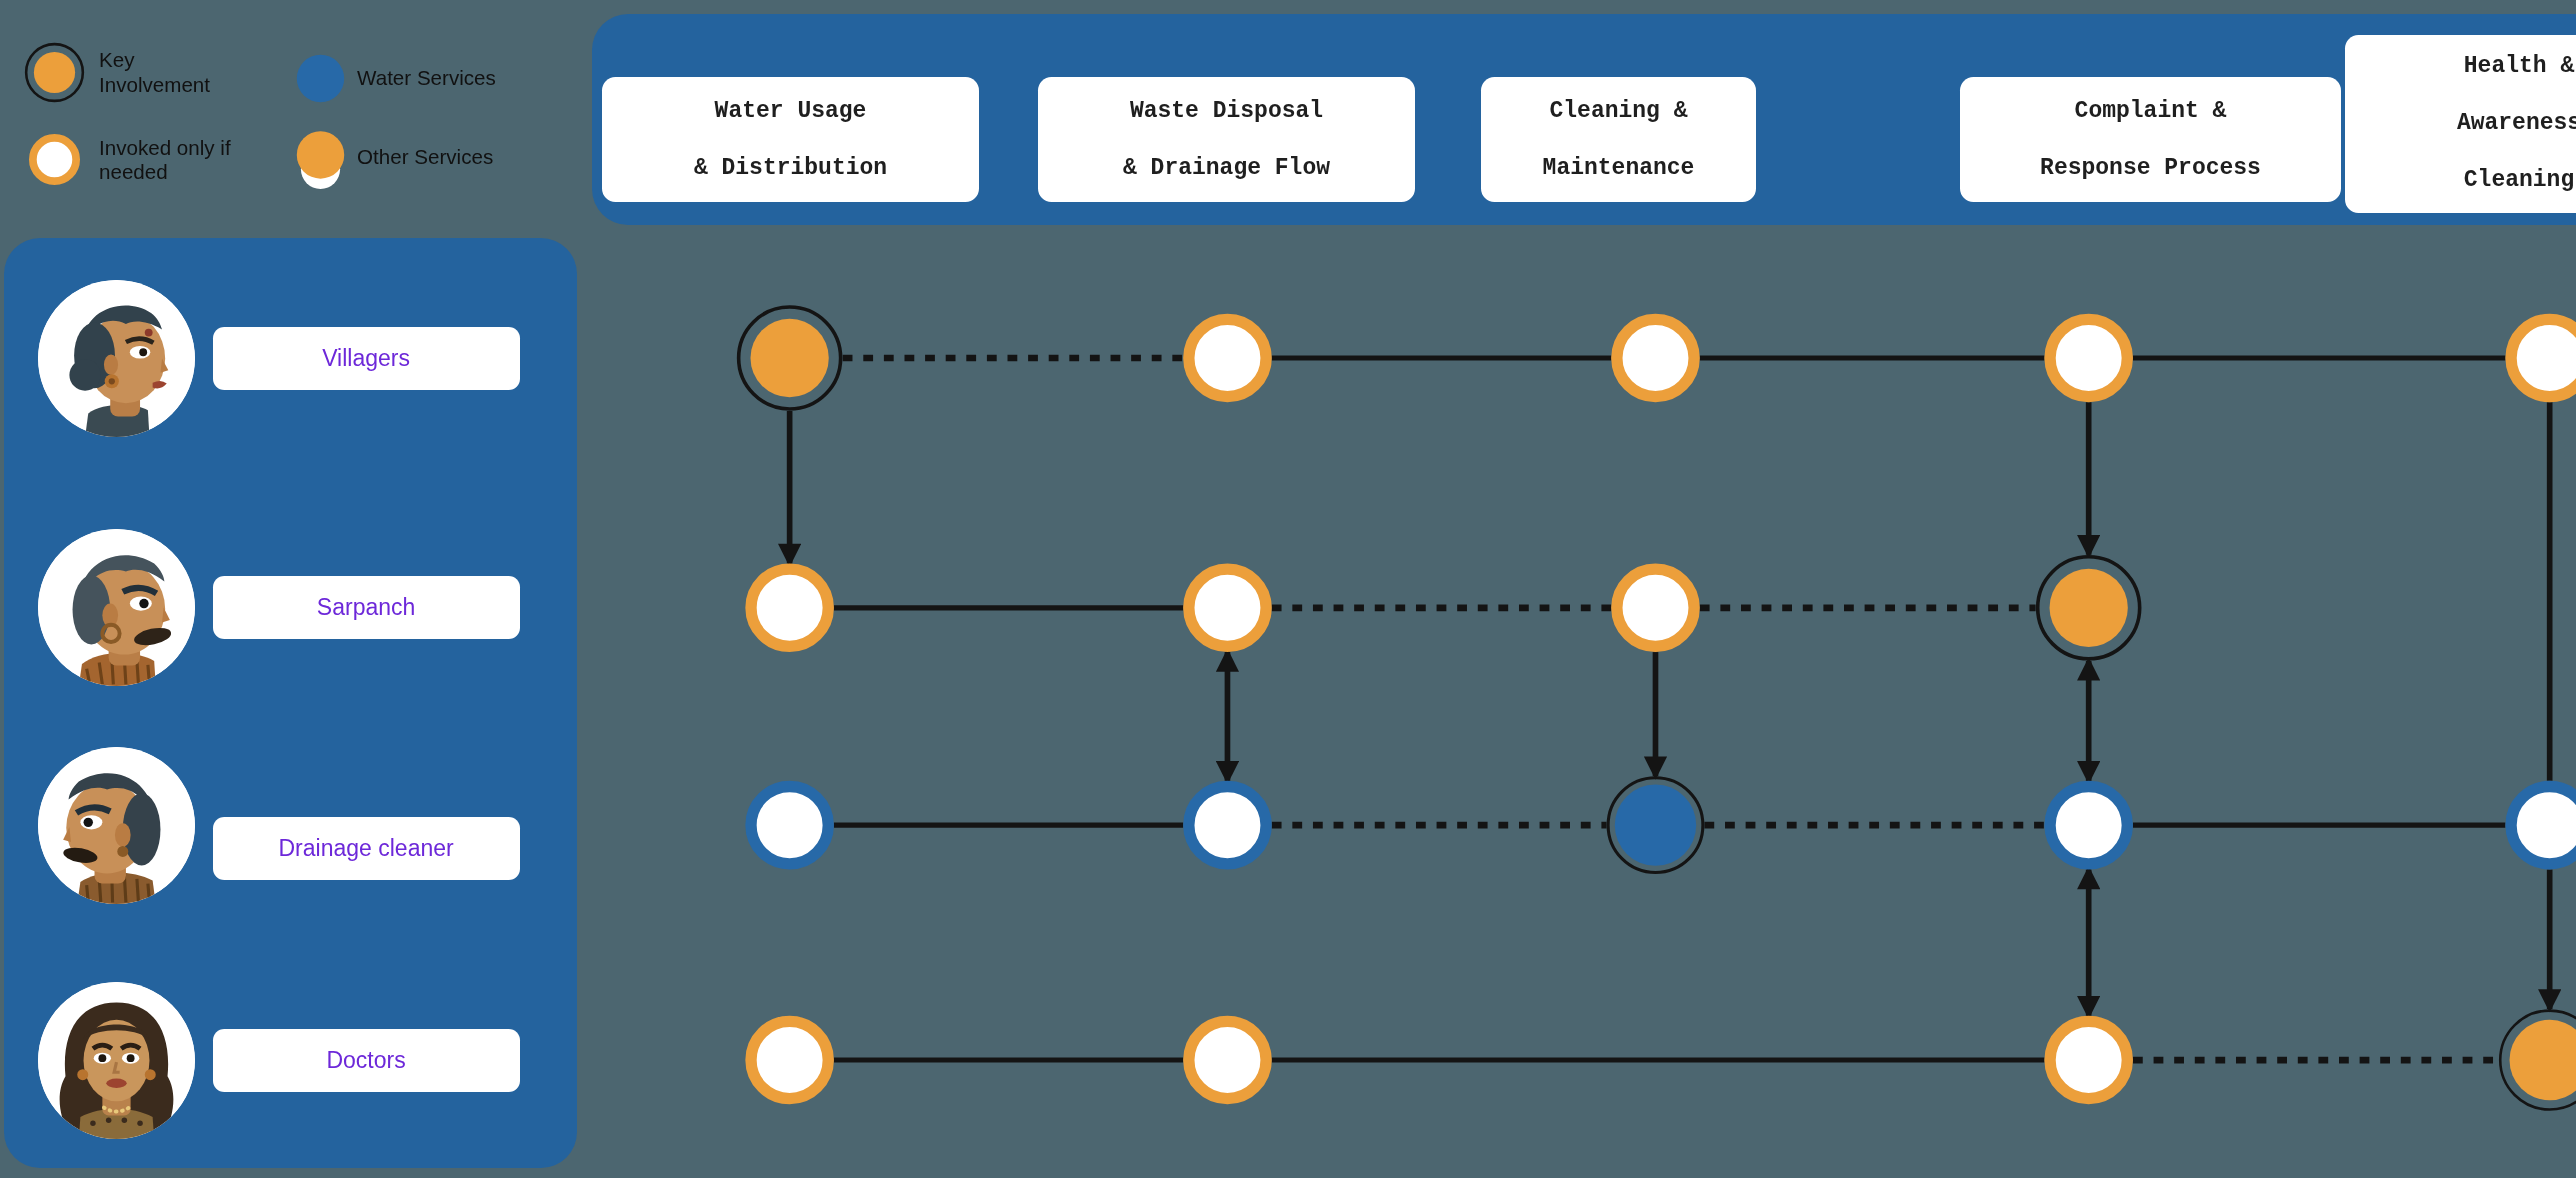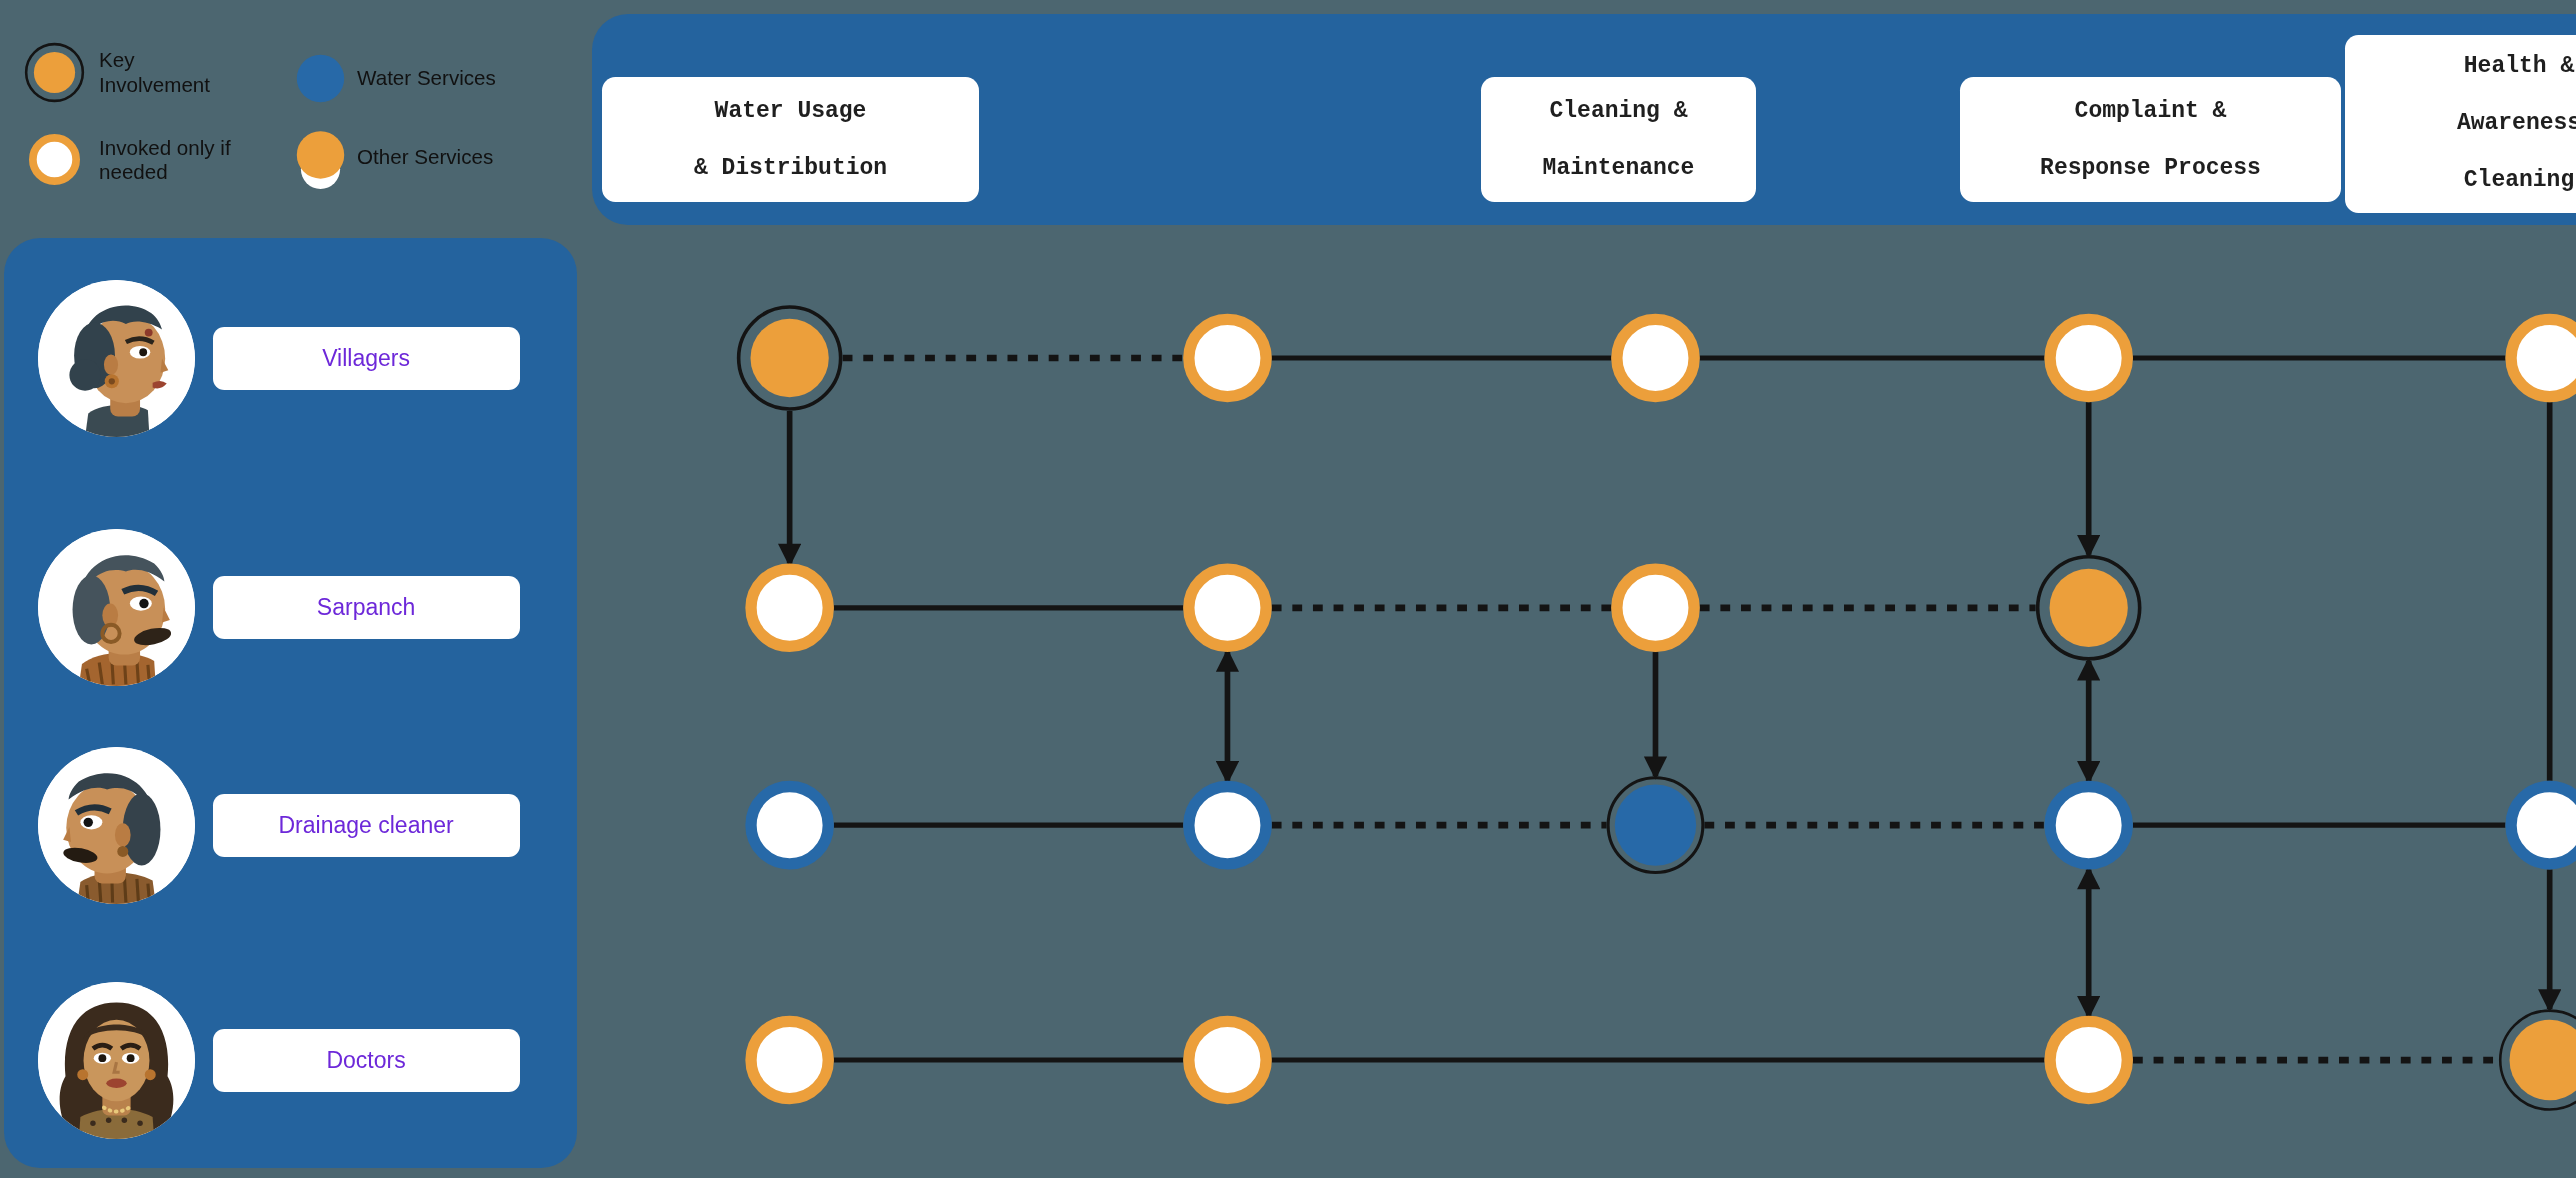--- a/index.html
+++ b/index.html
@@ -48,21 +48,21 @@
     background:#FFFFFF;overflow:hidden;
   }
   .avatar svg{width:157px;height:157px;display:block;}
   .actor-label{
     position:absolute;left:209px;width:307px;height:63px;background:#FFFFFF;
     border-radius:11.3px;display:flex;align-items:center;justify-content:center;
     font-size:23px;color:#6d28d9;
   }
   .ar1 .avatar{top:42px;}  .ar1 .actor-label{top:89px;}
   .ar2 .avatar{top:291px;} .ar2 .actor-label{top:338px;}
-  .ar3 .avatar{top:509px;} .ar3 .actor-label{top:556px;}
+  .ar3 .avatar{top:509px;} .ar3 .actor-label{top:579px;}
   .ar4 .avatar{top:744px;}.ar4 .actor-label{top:791px;}
   
   #diagram-svg{position:absolute;left:0;top:0;}
 </style>
 </head>
 <body>
 
 <div class="canvas">
 
   <div>
@@ -86,20 +86,25 @@
       <circle cx="65" cy="88" r="38" fill="#FFFFFF"></circle>
       <circle cx="65" cy="60" r="46" fill="#EC9F3B"></circle>
     </svg>
     <div class="legend-label ll-other">Other Services</div>
   </div>
 
   <div class="header-bar">
     <div class="hbox hb1">
       <span>Water Usage</span>
       <span>&amp; Distribution</span>
+
+    </div>
+    <div class="hbox hb2">
+      <span>Waste Disposal</span>
+      <span>&amp; Drainage Flow</span>
 
     </div>
     <div class="hbox hb3">
       <span>Cleaning &amp;</span>
       <span>Maintenance</span>
 
     </div>
     <div class="hbox hb4">
       <span>Complaint &amp;</span>
       <span>Response Process</span>

